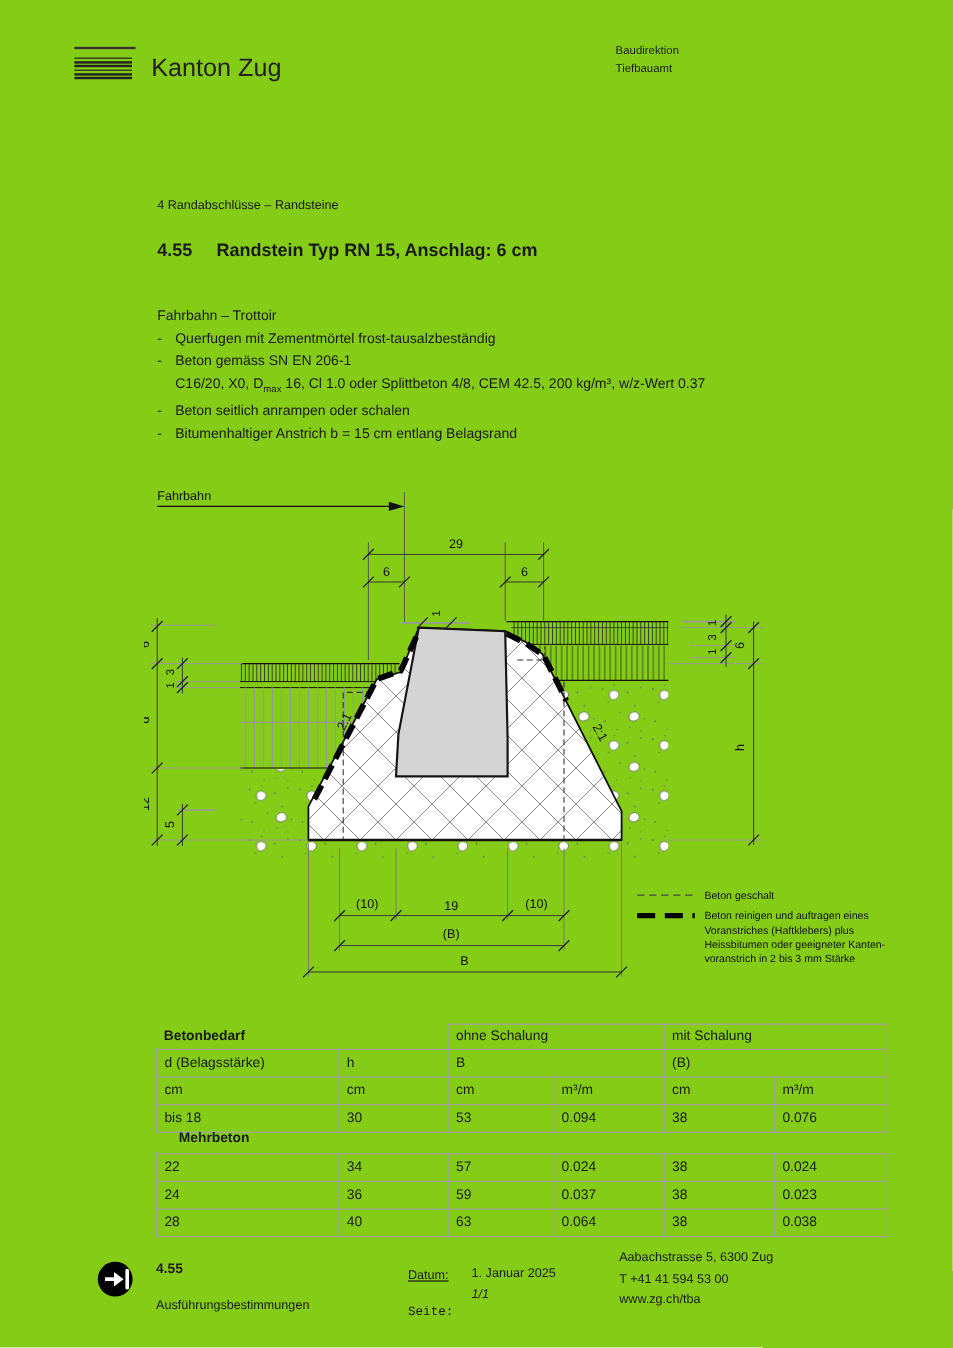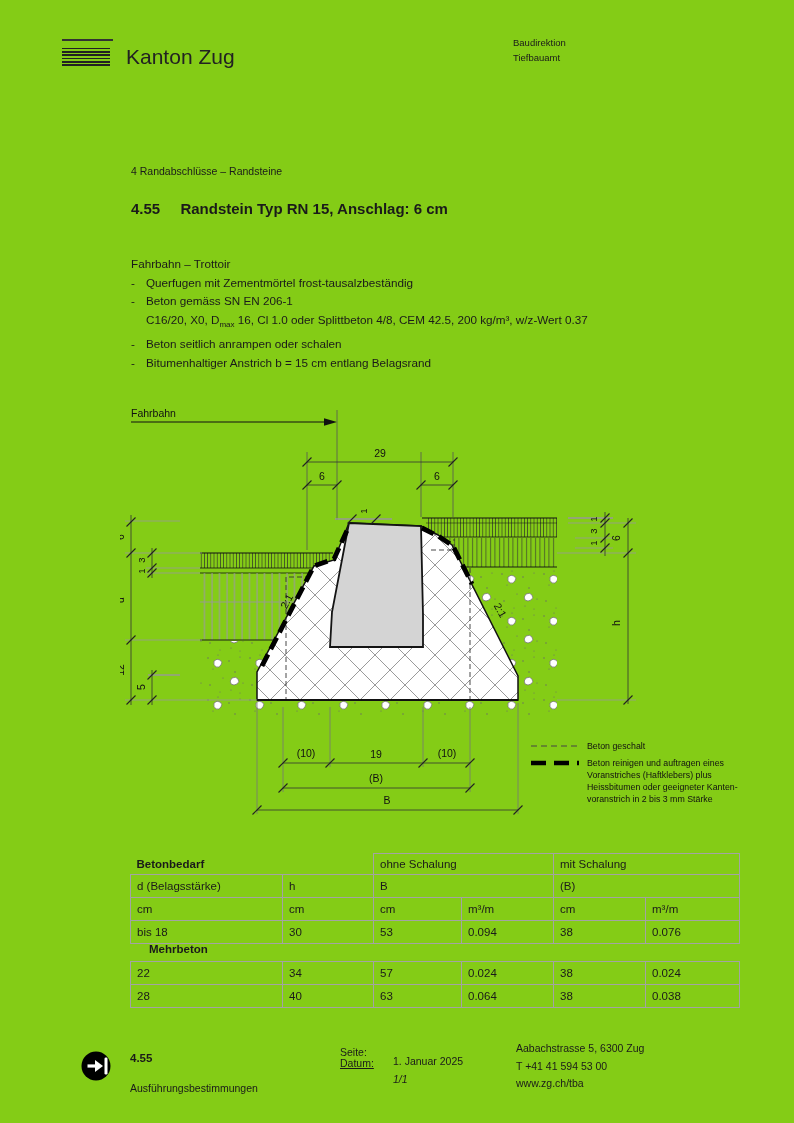--- a/index.html
+++ b/index.html
@@ -30,21 +30,21 @@
   .tb1{left:130px;top:833px;width:609px;margin-top:20px;}
   .tb1 tr.r1 td{height:18px;}
   .mb-title{left:133px;top:943px;font-size:11.5px;font-weight:bold;margin-left:16px;}
   .tb2{left:130px;top:961px;width:609px;}
   
   .f-icon{left:80px;top:1050px;}
   .f-num{left:130px;top:1052px;font-size:11.5px;font-weight:bold;}
   .f-type{left:130px;top:1072px;font-size:10.5px;margin-top:10px;}
   .f-datel{left:340px;top:1057px;font-size:10.5px;text-decoration:underline;}
   .f-datev{left:393px;top:1055px;font-size:10.5px;}
-  .f-pagel{left:340px;top:1046px;font-size:10.5px;}
+  .f-pagel{left:340px;top:1088px;font-size:10.5px;font-family:Liberation Mono, monospace;}
   .f-pagev{left:393px;top:1073px;font-size:10.5px;font-style:italic;}
   .f-addr{left:516px;top:1040px;font-size:10.5px;line-height:17.5px;}
   
   .draw{left:120px;top:400px;}
   svg text{font-family:"Liberation Sans","DejaVu Sans",sans-serif;fill:#111;}
   .dimtxt{font-size:10.5px;}
   .dimtxt-s{font-size:9.5px;}
   .legtxt{font-size:8.8px;}
 </style>
 </head>
@@ -347,20 +347,28 @@
     <tbody>
         <tr>
       <td>22</td>
       <td>34</td>
       <td>57</td>
       <td>0.024</td>
       <td>38</td>
       <td>0.024</td>
     </tr>
     <tr>
+      <td>24</td>
+      <td>36</td>
+      <td>59</td>
+      <td>0.037</td>
+      <td>38</td>
+      <td>0.023</td>
+    </tr>
+    <tr>
       <td>28</td>
       <td>40</td>
       <td>63</td>
       <td>0.064</td>
       <td>38</td>
       <td>0.038</td>
     </tr>
   </tbody>
     </table>
 

